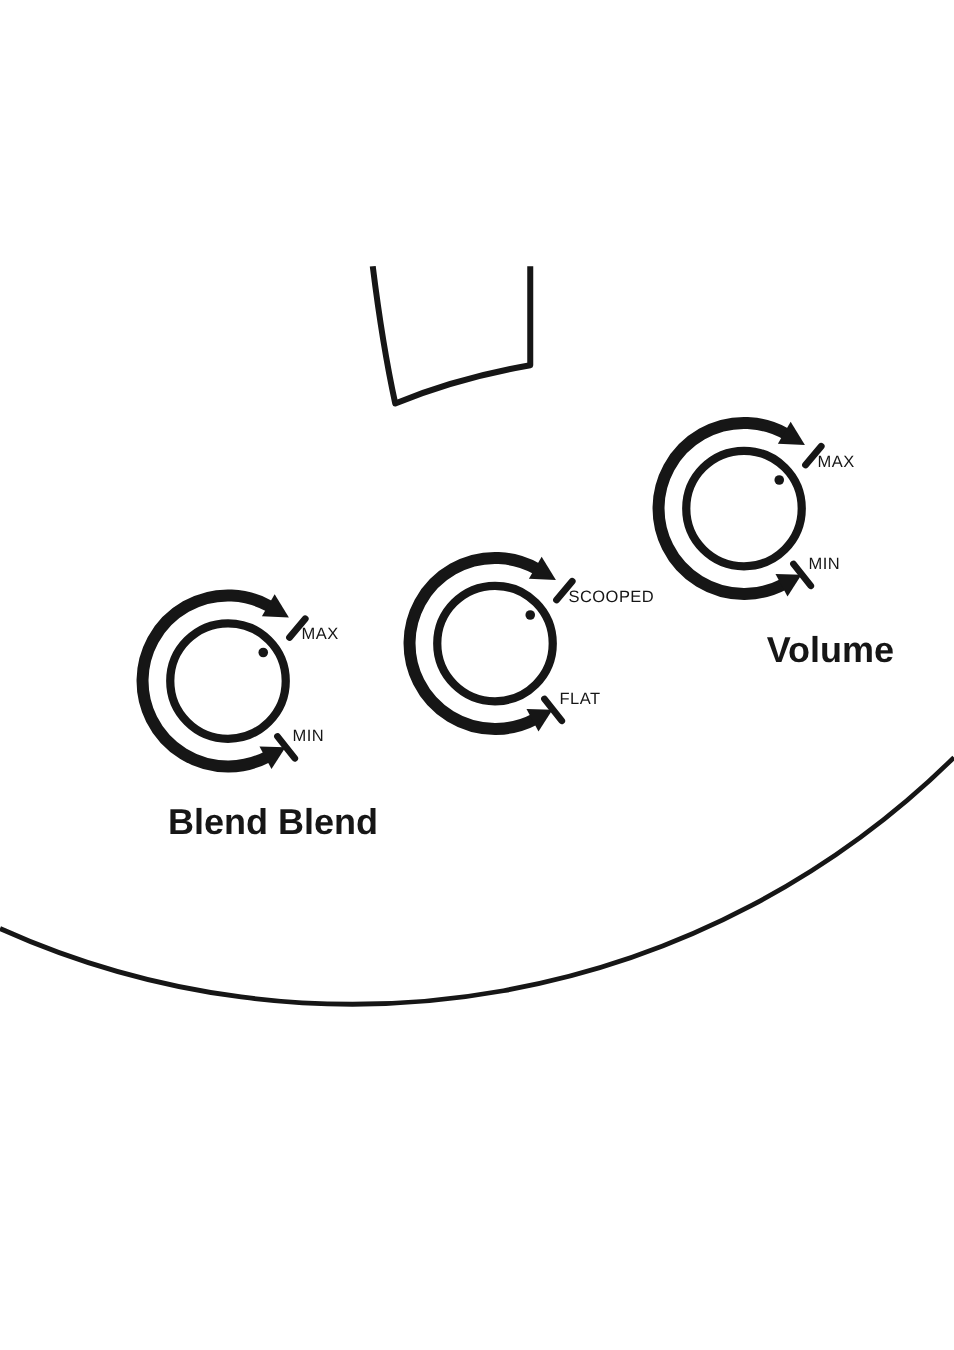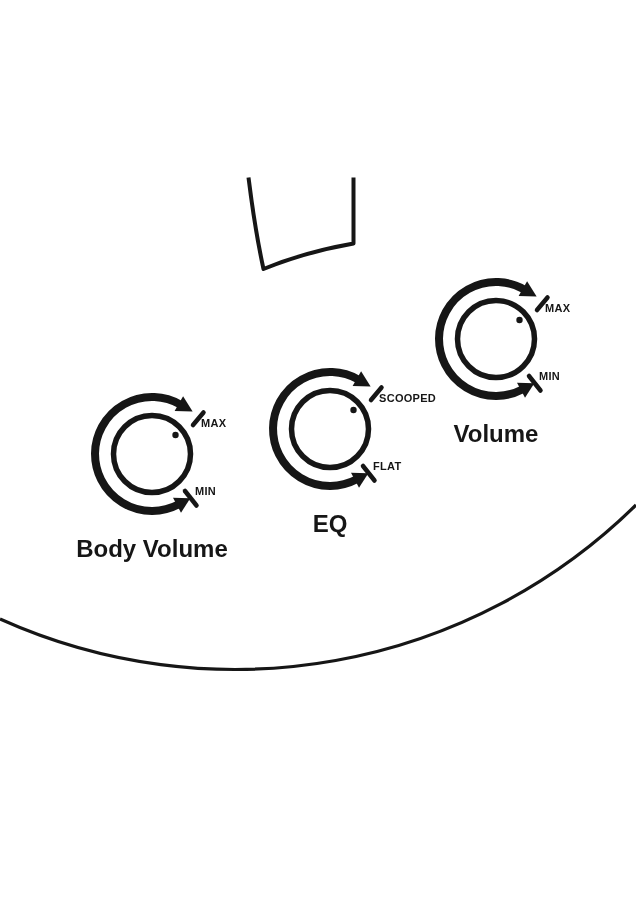--- a/index.html
+++ b/index.html
@@ -10,35 +10,35 @@
     background: #ffffff;
     overflow: hidden;
     font-family: "Liberation Sans", sans-serif;
     filter: blur(0.3px);
   }
   .art { position: absolute; left: 0; top: 0; }
   .knob { position: absolute; width: 140px; height: 140px; }
   .knob svg { position: absolute; left: 0; top: 0; overflow: visible; }
   .lbl {
     position: absolute;
-    font-weight: bold;
+    font-weight: normal;
     font-size: 11px;
     letter-spacing: 0.3px;
     color: #161616;
     white-space: nowrap;
     line-height: 1;
   }
   .lbl-top { left: 119px; top: 34px; }
   .lbl-bottom { left: 113px; top: 102px; }
   .knob-name {
     position: absolute;
     left: -30px;
     top: 152px;
     width: 200px;
-    text-align: center;
+    text-align: right;
     font-weight: bold;
     font-size: 24px;
     color: #161616;
     white-space: nowrap;
     line-height: 1.1;
   }
 </style>
 </head>
 <body>
 
@@ -54,36 +54,35 @@
       <path d="M 96.8 120.3 A 57 57 0 1 1 98.5 20.6" fill="none" stroke-width="8" stroke="#161616"></path>
       <polygon points="110.6,27.6 92.6,26.9 101.1,12.2" fill="#161616"></polygon>
       <polygon points="108.3,114.2 99.0,128.7 91.0,113.7" fill="#161616"></polygon>
       <circle cx="70" cy="70" r="38.5" fill="#ffffff" stroke-width="5.5" stroke="#161616"></circle>
       <circle cx="93.5" cy="51" r="3.2" fill="#161616"></circle>
       <line x1="111" y1="41" x2="121.5" y2="28.5" stroke-width="4.5" stroke-linecap="round" stroke="#161616"></line>
       <line x1="103" y1="107" x2="114.5" y2="121.5" stroke-width="4.5" stroke-linecap="round" stroke="#161616"></line>
     </svg>
     <span class="lbl lbl-top">MAX</span>
     <span class="lbl lbl-bottom">MIN</span>
-    <div class="knob-name">Body Volume</div>
+    <div class="knob-name">Blend Blend</div>
   </div>
 
   <div class="knob" style="left:260px; top:359px;">
     <svg viewBox="0 0 140 140" width="140" height="140">
       <path d="M 96.8 120.3 A 57 57 0 1 1 98.5 20.6" fill="none" stroke-width="8" stroke="#161616"></path>
       <polygon points="110.6,27.6 92.6,26.9 101.1,12.2" fill="#161616"></polygon>
       <polygon points="108.3,114.2 99.0,128.7 91.0,113.7" fill="#161616"></polygon>
       <circle cx="70" cy="70" r="38.5" fill="#ffffff" stroke-width="5.5" stroke="#161616"></circle>
       <circle cx="93.5" cy="51" r="3.2" fill="#161616"></circle>
       <line x1="111" y1="41" x2="121.5" y2="28.5" stroke-width="4.5" stroke-linecap="round" stroke="#161616"></line>
       <line x1="103" y1="107" x2="114.5" y2="121.5" stroke-width="4.5" stroke-linecap="round" stroke="#161616"></line>
     </svg>
     <span class="lbl lbl-top">SCOOPED</span>
     <span class="lbl lbl-bottom">FLAT</span>
-    <div class="knob-name">EQ</div>
   </div>
 
   <div class="knob" style="left:426px; top:269px;">
     <svg viewBox="0 0 140 140" width="140" height="140">
       <path d="M 96.8 120.3 A 57 57 0 1 1 98.5 20.6" fill="none" stroke-width="8" stroke="#161616"></path>
       <polygon points="110.6,27.6 92.6,26.9 101.1,12.2" fill="#161616"></polygon>
       <polygon points="108.3,114.2 99.0,128.7 91.0,113.7" fill="#161616"></polygon>
       <circle cx="70" cy="70" r="38.5" fill="#ffffff" stroke-width="5.5" stroke="#161616"></circle>
       <circle cx="93.5" cy="51" r="3.2" fill="#161616"></circle>
       <line x1="111" y1="41" x2="121.5" y2="28.5" stroke-width="4.5" stroke-linecap="round" stroke="#161616"></line>

